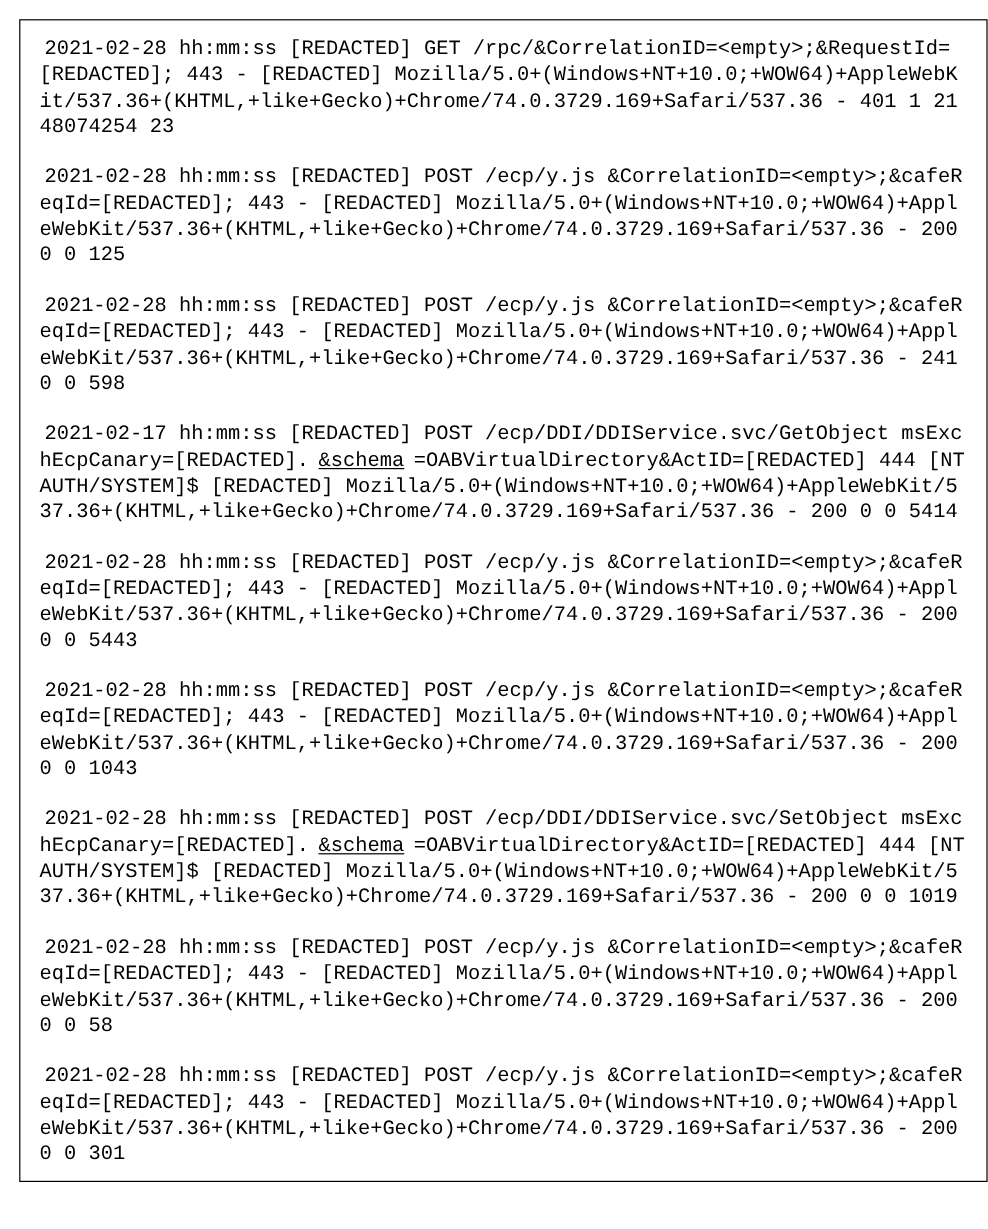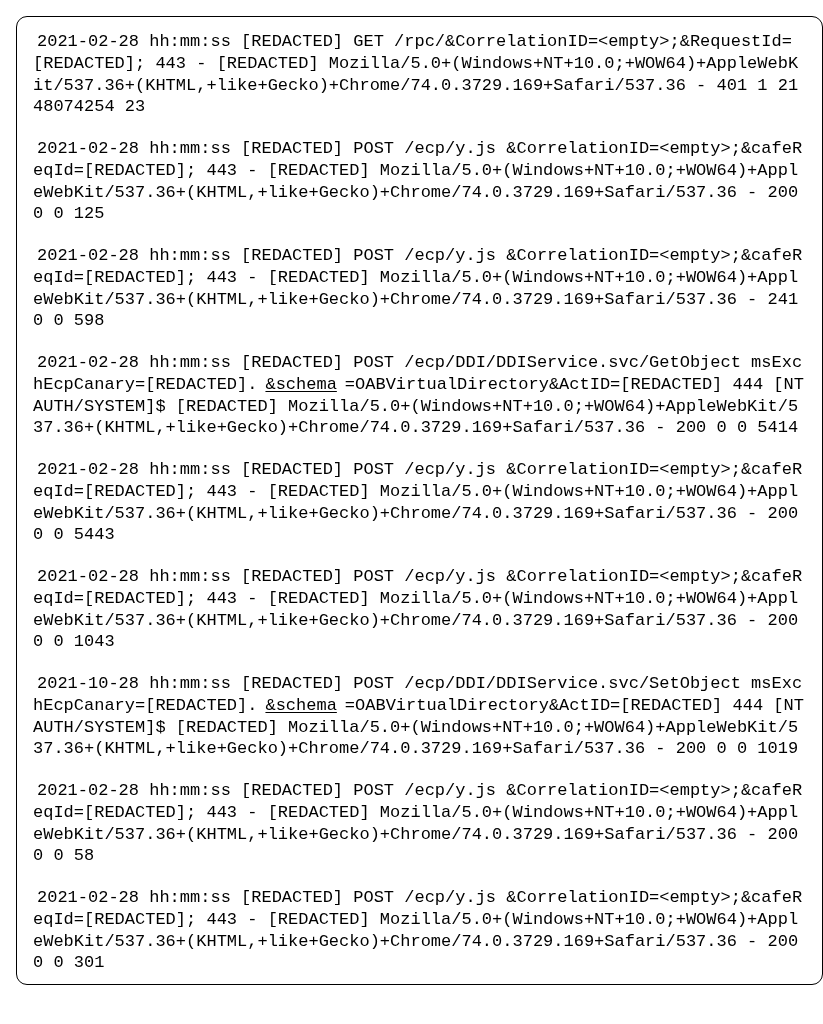--- a/index.html
+++ b/index.html
@@ -1,19 +1,18 @@
 <!DOCTYPE html>
 <html><head>
   <meta charset="utf-8">
   <style>
     * {
       margin: 4px;
       padding: 0;
       box-sizing: border-box;
-      border-radius: 11px;
     }
     body {
       background: white;
       font-family: "Courier New", Courier, monospace;
       font-size: 17px;
       line-height: 1.28;
       padding: 4px;
       width: 823px;
       color: #000;
     }
@@ -40,19 +39,19 @@
       text-decoration: underline;
     }
   </style>
 </head>
 <body>
 
 <div class="log-container">
   <div class="entry"><span>2021-02-28 hh:mm:ss [REDACTED] GET /rpc/&amp;CorrelationID=&lt;empty&gt;;&amp;RequestId=[REDACTED]; 443 - [REDACTED] Mozilla/5.0+(Windows+NT+10.0;+WOW64)+AppleWebKit/537.36+(KHTML,+like+Gecko)+Chrome/74.0.3729.169+Safari/537.36 - 401 1 2148074254 23</span><span class="err"></span><span></span></div>
   <div class="entry"><span>2021-02-28 hh:mm:ss [REDACTED] POST /ecp/y.js &amp;CorrelationID=&lt;empty&gt;;&amp;cafeReqId=[REDACTED]; 443 - [REDACTED] Mozilla/5.0+(Windows+NT+10.0;+WOW64)+AppleWebKit/537.36+(KHTML,+like+Gecko)+Chrome/74.0.3729.169+Safari/537.36 - 200 0 0 125</span><span class="err"></span><span></span></div>
   <div class="entry"><span>2021-02-28 hh:mm:ss [REDACTED] POST /ecp/y.js &amp;CorrelationID=&lt;empty&gt;;&amp;cafeReqId=[REDACTED]; 443 - [REDACTED] Mozilla/5.0+(Windows+NT+10.0;+WOW64)+AppleWebKit/537.36+(KHTML,+like+Gecko)+Chrome/74.0.3729.169+Safari/537.36 - 241 0 0 598</span><span class="err"></span><span></span></div>
-  <div class="entry"><span>2021-02-28 hh:mm:ss [REDACTED] POST /ecp/DDI/DDIService.svc/GetObject msExchEcpCanary=[REDACTED].</span><span class="err">&amp;schema</span><span>=OABVirtualDirectory&amp;ActID=[REDACTED] 444 [NT AUTH/SYSTEM]$ [REDACTED] Mozilla/5.0+(Windows+NT+10.0;+WOW64)+AppleWebKit/537.36+(KHTML,+like+Gecko)+Chrome/74.0.3729.169+Safari/537.36 - 200 0 0 5414</span></div>
+  <div class="entry"><span>2021-02-17 hh:mm:ss [REDACTED] POST /ecp/DDI/DDIService.svc/GetObject msExchEcpCanary=[REDACTED].</span><span class="err">&amp;schema</span><span>=OABVirtualDirectory&amp;ActID=[REDACTED] 444 [NT AUTH/SYSTEM]$ [REDACTED] Mozilla/5.0+(Windows+NT+10.0;+WOW64)+AppleWebKit/537.36+(KHTML,+like+Gecko)+Chrome/74.0.3729.169+Safari/537.36 - 200 0 0 5414</span></div>
   <div class="entry"><span>2021-02-28 hh:mm:ss [REDACTED] POST /ecp/y.js &amp;CorrelationID=&lt;empty&gt;;&amp;cafeReqId=[REDACTED]; 443 - [REDACTED] Mozilla/5.0+(Windows+NT+10.0;+WOW64)+AppleWebKit/537.36+(KHTML,+like+Gecko)+Chrome/74.0.3729.169+Safari/537.36 - 200 0 0 5443</span><span class="err"></span><span></span></div>
   <div class="entry"><span>2021-02-28 hh:mm:ss [REDACTED] POST /ecp/y.js &amp;CorrelationID=&lt;empty&gt;;&amp;cafeReqId=[REDACTED]; 443 - [REDACTED] Mozilla/5.0+(Windows+NT+10.0;+WOW64)+AppleWebKit/537.36+(KHTML,+like+Gecko)+Chrome/74.0.3729.169+Safari/537.36 - 200 0 0 1043</span><span class="err"></span><span></span></div>
-  <div class="entry"><span>2021-10-28 hh:mm:ss [REDACTED] POST /ecp/DDI/DDIService.svc/SetObject msExchEcpCanary=[REDACTED].</span><span class="err">&amp;schema</span><span>=OABVirtualDirectory&amp;ActID=[REDACTED] 444 [NT AUTH/SYSTEM]$ [REDACTED] Mozilla/5.0+(Windows+NT+10.0;+WOW64)+AppleWebKit/537.36+(KHTML,+like+Gecko)+Chrome/74.0.3729.169+Safari/537.36 - 200 0 0 1019</span></div>
+  <div class="entry"><span>2021-02-28 hh:mm:ss [REDACTED] POST /ecp/DDI/DDIService.svc/SetObject msExchEcpCanary=[REDACTED].</span><span class="err">&amp;schema</span><span>=OABVirtualDirectory&amp;ActID=[REDACTED] 444 [NT AUTH/SYSTEM]$ [REDACTED] Mozilla/5.0+(Windows+NT+10.0;+WOW64)+AppleWebKit/537.36+(KHTML,+like+Gecko)+Chrome/74.0.3729.169+Safari/537.36 - 200 0 0 1019</span></div>
   <div class="entry"><span>2021-02-28 hh:mm:ss [REDACTED] POST /ecp/y.js &amp;CorrelationID=&lt;empty&gt;;&amp;cafeReqId=[REDACTED]; 443 - [REDACTED] Mozilla/5.0+(Windows+NT+10.0;+WOW64)+AppleWebKit/537.36+(KHTML,+like+Gecko)+Chrome/74.0.3729.169+Safari/537.36 - 200 0 0 58</span><span class="err"></span><span></span></div>
   <div class="entry"><span>2021-02-28 hh:mm:ss [REDACTED] POST /ecp/y.js &amp;CorrelationID=&lt;empty&gt;;&amp;cafeReqId=[REDACTED]; 443 - [REDACTED] Mozilla/5.0+(Windows+NT+10.0;+WOW64)+AppleWebKit/537.36+(KHTML,+like+Gecko)+Chrome/74.0.3729.169+Safari/537.36 - 200 0 0 301</span><span class="err"></span><span></span></div>
 </div>
 
 </body></html>

